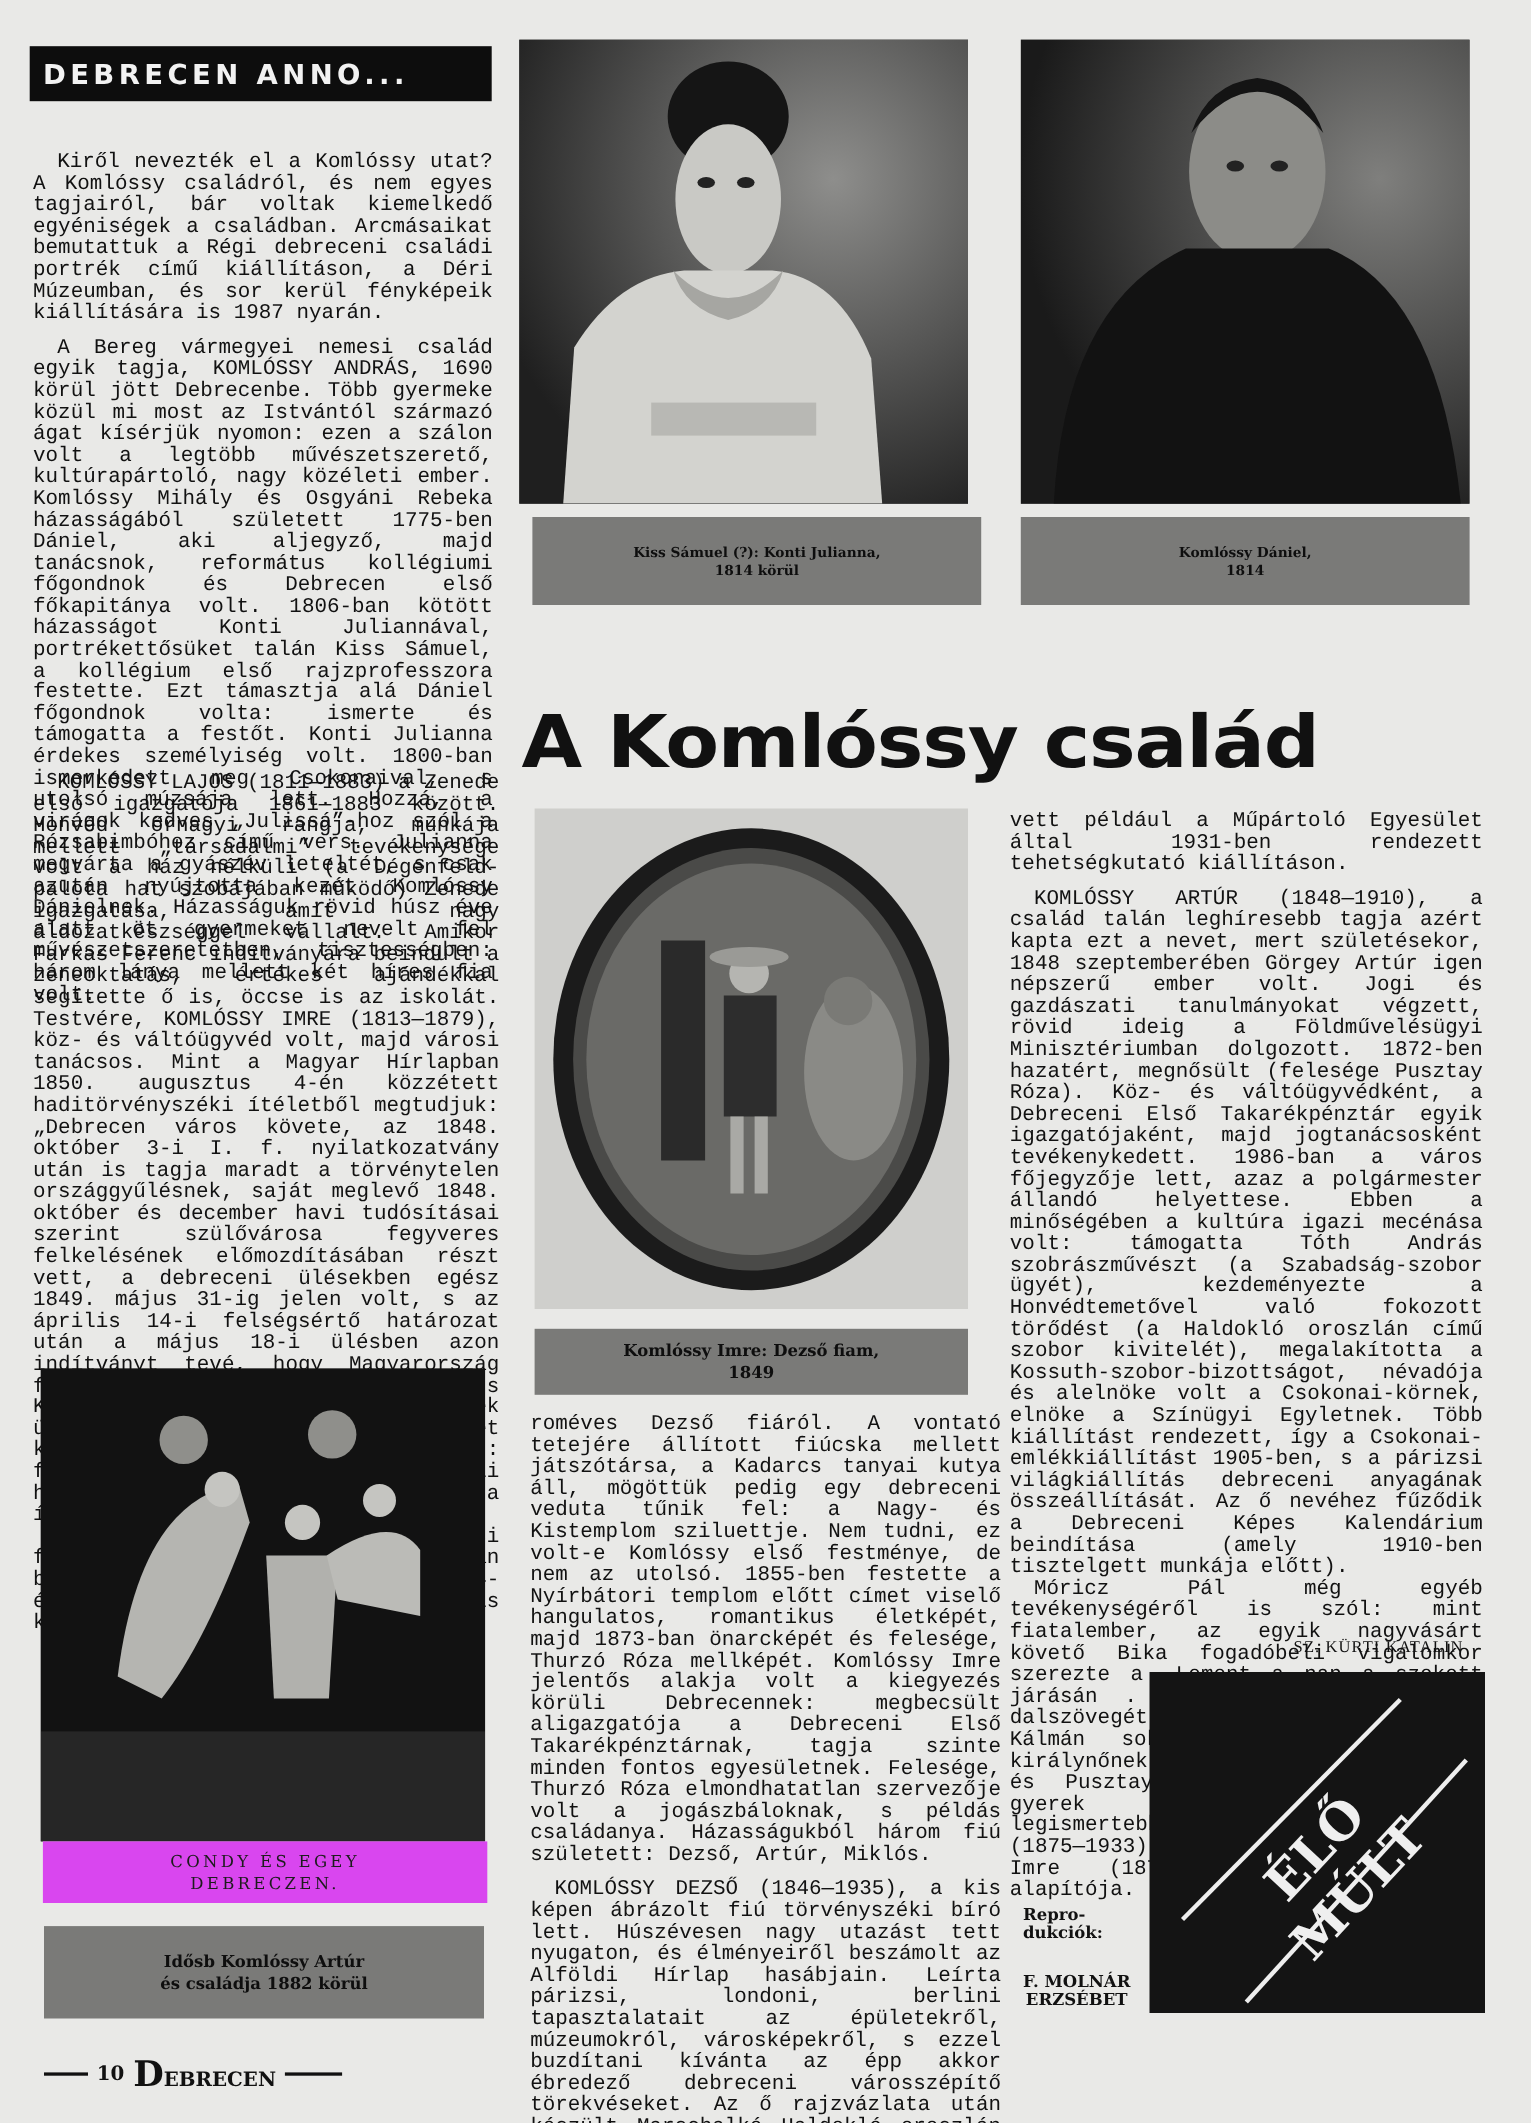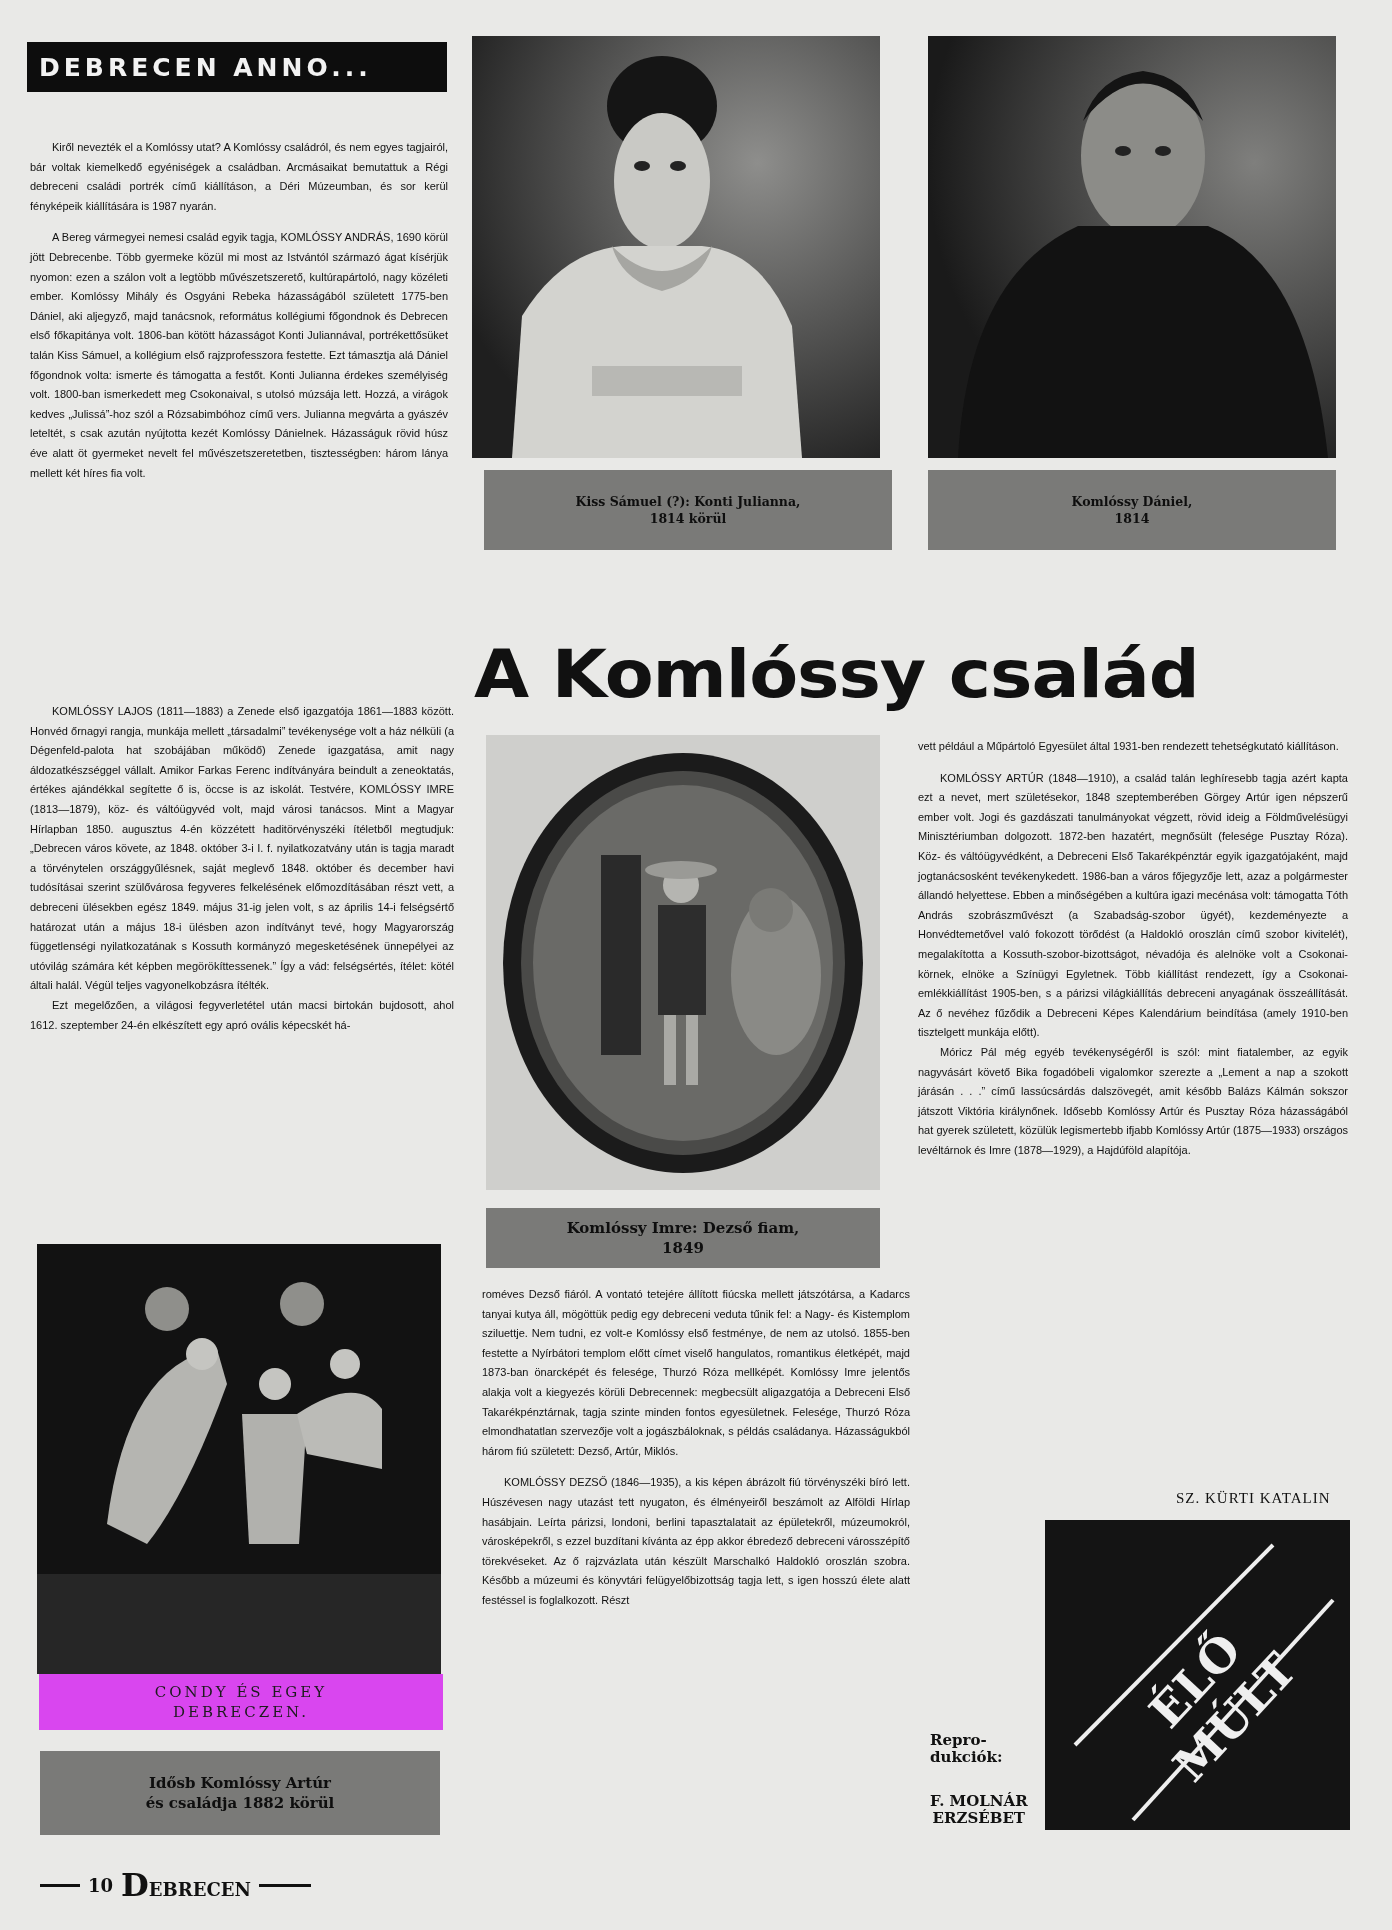--- a/index.html
+++ b/index.html
@@ -4,22 +4,22 @@
 <style>
   html, body { margin: 0; padding: 0; }
   body {
     width: 1392px; height: 1930px; position: relative; overflow: hidden;
     background: #e9e9e7;
     font-family: "DejaVu Serif", serif;
     color: #111;
   }
   .abs { position: absolute; }
   .text {
-    font-family: Liberation Sans, sans-serif;
-    font-size: 11px; line-height: 19.6px;
+    font-family: Liberation Mono, monospace;
+    font-size: 19px; line-height: 19.6px;
     text-align: justify; hyphens: manual;
   }
   .text p { margin: 0; text-indent: 22px; }
   .text p.gap { margin-top: 12px; }
   .kicker {
     background: #0d0d0d; color: #f2f2f2;
     font-family: "DejaVu Sans", sans-serif; font-weight: 900;
     font-size: 25px; letter-spacing: 4px;
     display: flex; align-items: center; padding-left: 12px; box-sizing: border-box;
   }

